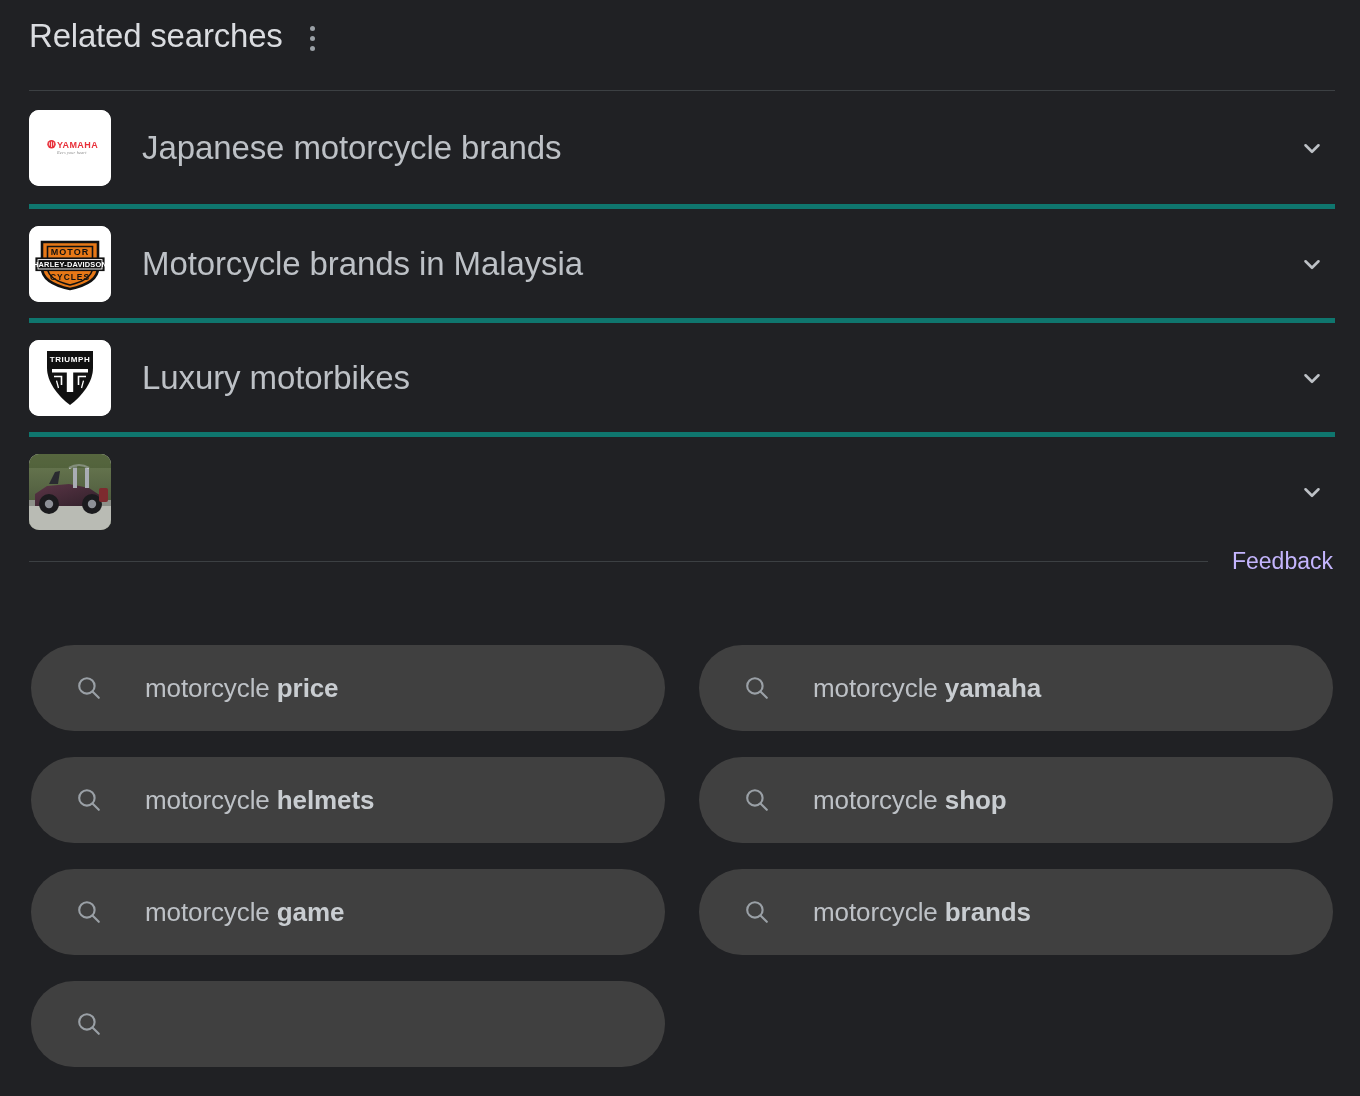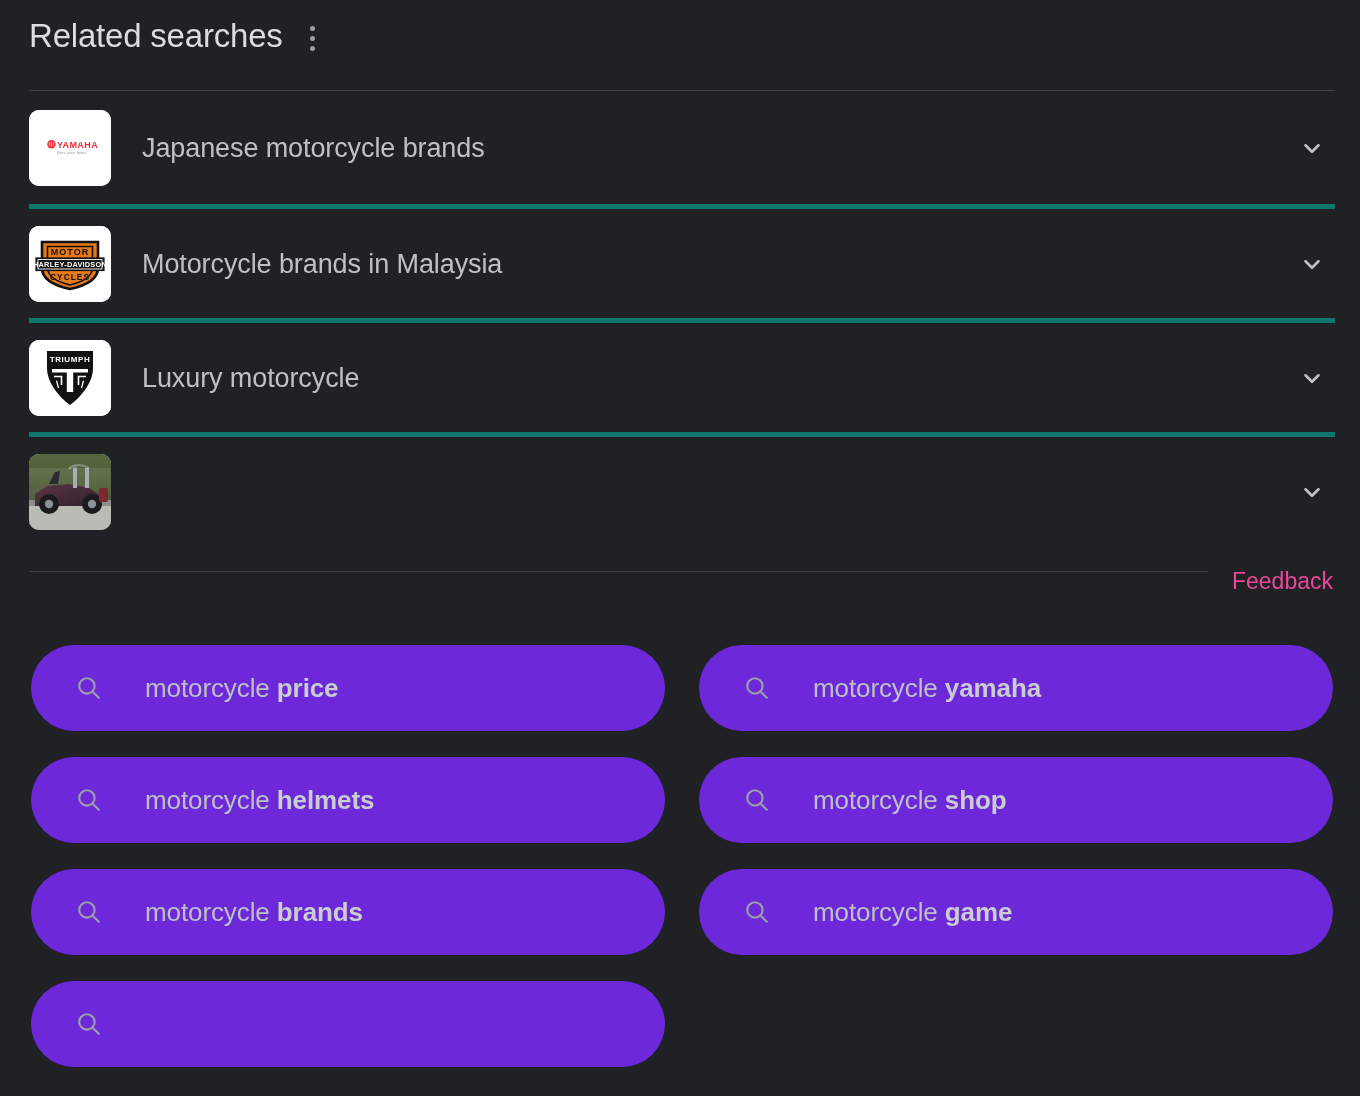--- a/index.html
+++ b/index.html
@@ -80,21 +80,21 @@
     flex: 0 0 auto;
     background: #ffffff;
     display: flex;
     align-items: center;
     justify-content: center;
   }
   .thumb svg { display: block; }
 
   .rs-label {
     margin-left: 31px;
-    font-size: 27px;
+    font-size: 33px;
     line-height: 34px;
     color: #bdc1c6;
     font-weight: 400;
     letter-spacing: -0.1px;
   }
 
   .chev {
     position: absolute;
     right: 6px;
     top: 50%;
@@ -120,42 +120,41 @@
   }
   .feedback-line {
     flex: 1 1 auto;
     height: 1px;
     background: #3c4043;
   }
   .feedback-link {
     flex: 0 0 auto;
     font-size: 23px;
     line-height: 30px;
-    color: #ec4899;
+    color: #c4b5fd;
     cursor: pointer;
     white-space: nowrap;
     padding-right: 2px;
-    margin-top: 20px;
   }
 
   
   .chips {
     position: absolute;
     left: 31px;
     top: 645px;
     width: 1302px;
     display: grid;
     grid-template-columns: 634px 634px;
     column-gap: 34px;
     row-gap: 26px;
   }
   .chip {
     height: 86px;
     border-radius: 43px;
-    background: #6d28d9;
+    background: #404040;
     display: flex;
     align-items: center;
     padding-left: 43px;
     cursor: pointer;
   }
   .chip-icon {
     flex: 0 0 auto;
     width: 30px;
     height: 30px;
     display: flex;
@@ -239,21 +238,21 @@
           <g transform="translate(41,36)">
             <path d="M-23 -25 L23 -25 L23 -8 C23 6 12 20 0 29 C-12 20 -23 6 -23 -8 Z" fill="#111111"></path>
             <text x="0" y="-14" text-anchor="middle" font-family="'Liberation Sans', sans-serif" font-size="8" font-weight="700" fill="#ffffff" letter-spacing="0.6">TRIUMPH</text>
             <path d="M-18 -7 L18 -7 L18 -3.4 L3.2 -3.4 L3.2 16 L-3.2 16 L-3.2 -3.4 L-18 -3.4 Z" fill="#ffffff"></path>
             <path d="M-16 0.5 L-8.5 0.5 L-8.5 9" fill="none" stroke="#ffffff" stroke-width="1.6"></path>
             <path d="M16 0.5 L8.5 0.5 L8.5 9" fill="none" stroke="#ffffff" stroke-width="1.6"></path>
             <path d="M-13.5 4.6 L-11.5 12 M13.5 4.6 L11.5 12" stroke="#ffffff" stroke-width="1.3"></path>
           </g>
         </svg>
       </div>
-      <div class="rs-label">Luxury motorcycle</div>
+      <div class="rs-label">Luxury motorbikes</div>
       <div class="chev">
         <svg width="26" height="26" viewBox="0 0 24 24" aria-hidden="true">
           <path d="M6 9.5 L12 15.5 L18 9.5" fill="none" stroke="#bdc1c6" stroke-width="2.4" stroke-linecap="round" stroke-linejoin="round"></path>
         </svg>
       </div>
     </div>
 
     <div class="rs-row">
       <div class="thumb">
         <svg width="82" height="76" viewBox="0 0 82 76" aria-hidden="true">
@@ -340,37 +339,37 @@
       <span class="chip-text"><span>motorcycle </span><b>shop</b></span>
     </div>
 
     <div class="chip">
       <span class="chip-icon">
         <svg width="28" height="28" viewBox="0 0 24 24" aria-hidden="true">
           <circle cx="10.2" cy="10.2" r="6.6" fill="none" stroke="#9aa0a6" stroke-width="1.8"></circle>
           <path d="M15.2 15.2 L20.4 20.4" stroke="#9aa0a6" stroke-width="1.8" stroke-linecap="round"></path>
         </svg>
       </span>
+      <span class="chip-text"><span>motorcycle </span><b>game</b></span>
+    </div>
+
+    <div class="chip">
+      <span class="chip-icon">
+        <svg width="28" height="28" viewBox="0 0 24 24" aria-hidden="true">
+          <circle cx="10.2" cy="10.2" r="6.6" fill="none" stroke="#9aa0a6" stroke-width="1.8"></circle>
+          <path d="M15.2 15.2 L20.4 20.4" stroke="#9aa0a6" stroke-width="1.8" stroke-linecap="round"></path>
+        </svg>
+      </span>
       <span class="chip-text"><span>motorcycle </span><b>brands</b></span>
     </div>
 
     <div class="chip">
       <span class="chip-icon">
         <svg width="28" height="28" viewBox="0 0 24 24" aria-hidden="true">
           <circle cx="10.2" cy="10.2" r="6.6" fill="none" stroke="#9aa0a6" stroke-width="1.8"></circle>
           <path d="M15.2 15.2 L20.4 20.4" stroke="#9aa0a6" stroke-width="1.8" stroke-linecap="round"></path>
         </svg>
       </span>
-      <span class="chip-text"><span>motorcycle </span><b>game</b></span>
-    </div>
-
-    <div class="chip">
-      <span class="chip-icon">
-        <svg width="28" height="28" viewBox="0 0 24 24" aria-hidden="true">
-          <circle cx="10.2" cy="10.2" r="6.6" fill="none" stroke="#9aa0a6" stroke-width="1.8"></circle>
-          <path d="M15.2 15.2 L20.4 20.4" stroke="#9aa0a6" stroke-width="1.8" stroke-linecap="round"></path>
-        </svg>
-      </span>
     </div>
 
   </div>
 
 </div>
 
 </body></html>

